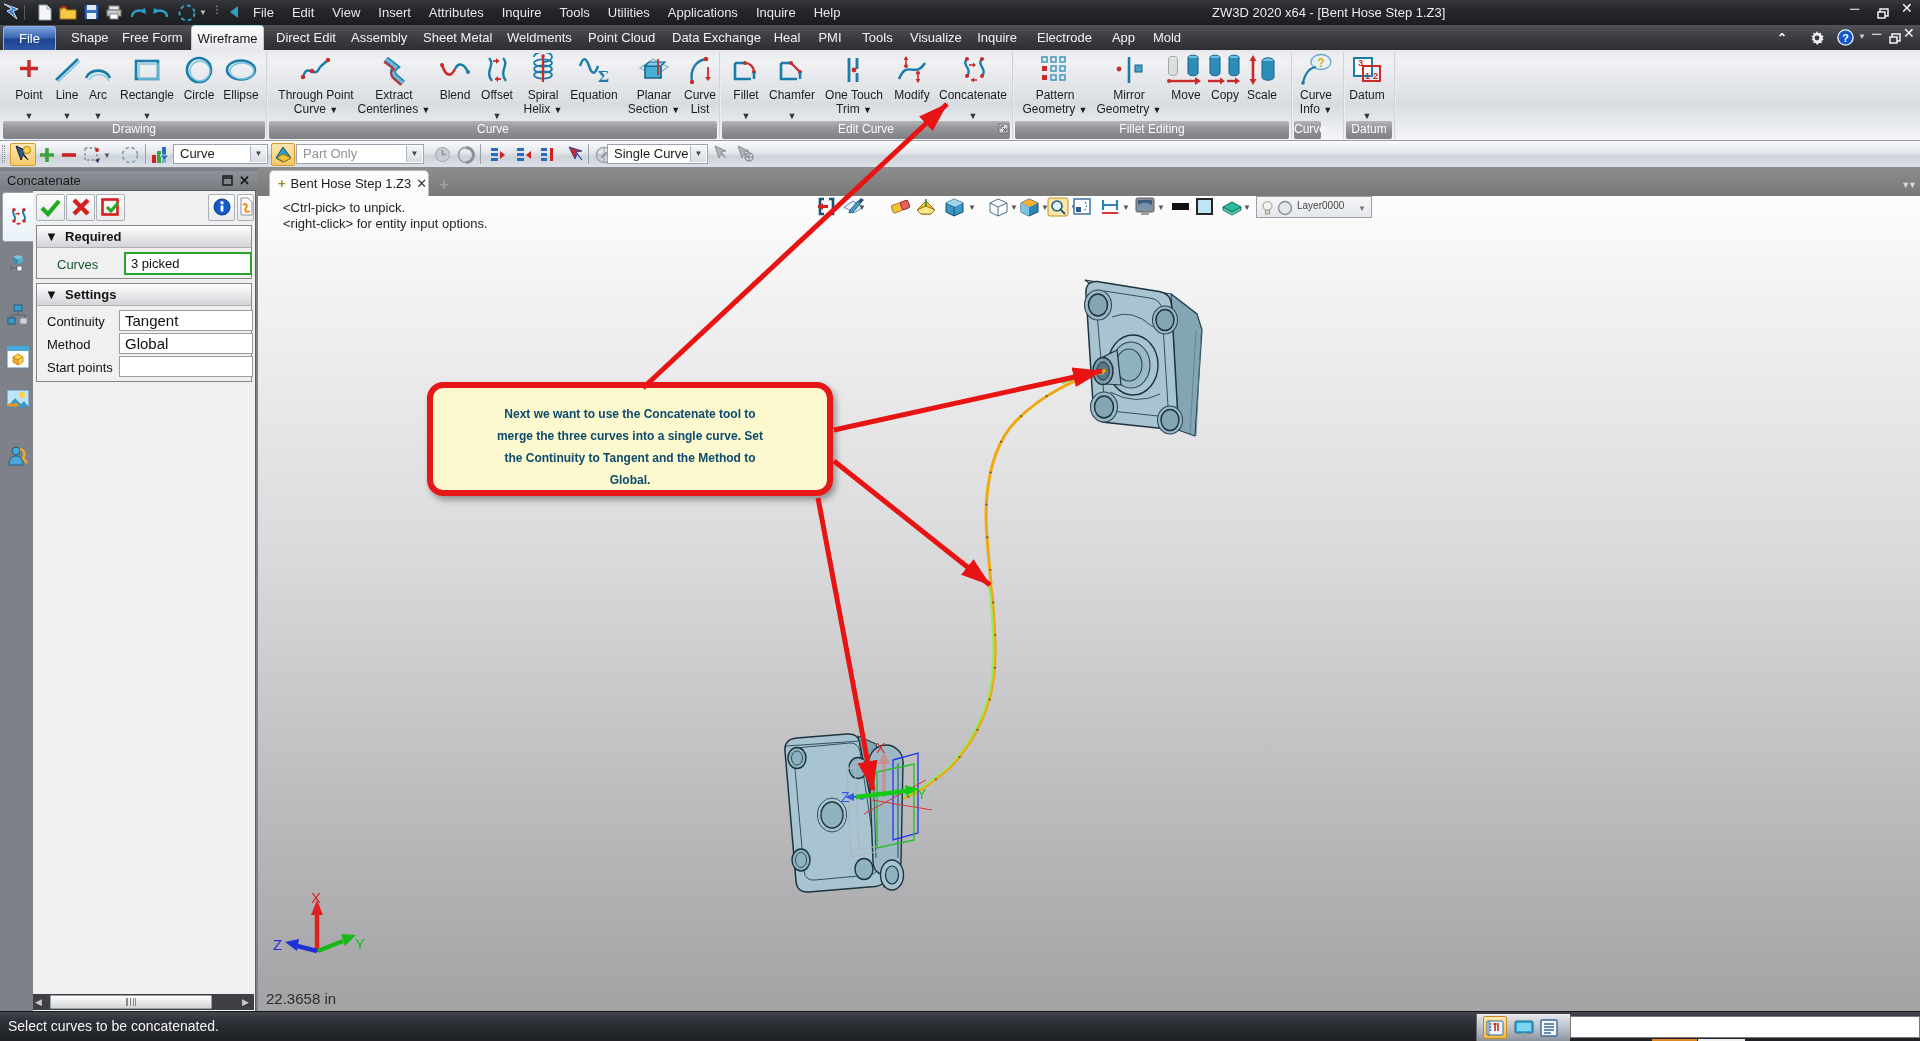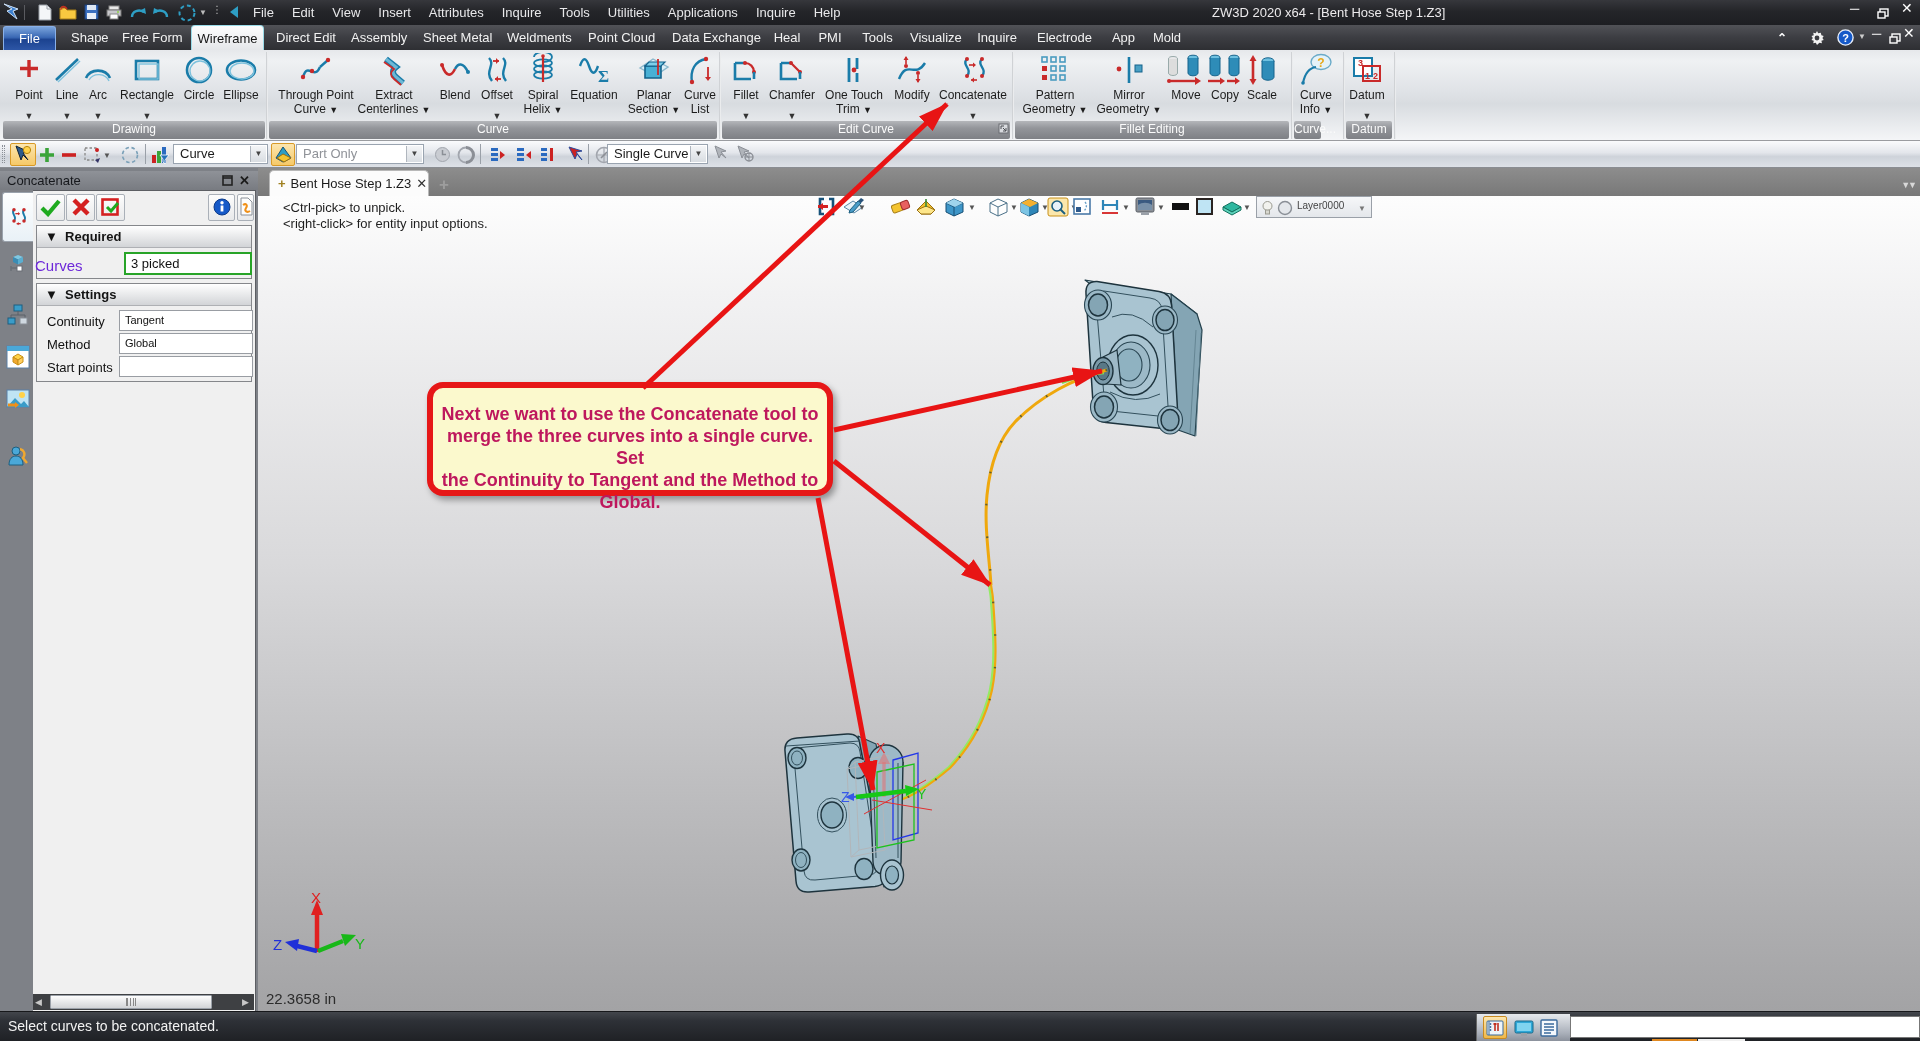--- a/index.html
+++ b/index.html
@@ -56,35 +56,35 @@
   background:linear-gradient(#8f9298,#787b81);color:#16181c;font-size:13px;line-height:19px;
   padding-left:7px;}
 #pstrip{position:absolute;left:2px;top:22px;width:31px;height:822px;background:#7e8187;}
 #pbody{position:absolute;left:33px;top:22px;width:223px;height:822px;background:#f0f0f0;
   border:1px solid #5c5e63;border-left:none;}
 .pbtn{position:absolute;top:24px;width:29px;height:27px;background:linear-gradient(#fdfdfd,#e8e9ea);
   border:1px solid #aab0b8;border-radius:2px;}
 .sect{position:absolute;left:3px;width:216px;border:1px solid #85878b;background:#f0f0f0;}
 .shead{height:22px;background:linear-gradient(#ffffff,#d2d4d7);border-bottom:1px solid #aeb0b4;
   font-size:13px;font-weight:bold;color:#131313;line-height:22px;padding-left:8px;}
-.sinput{position:absolute;background:#fff;border:1px solid #999da3;font-size:11px;
+.sinput{position:absolute;background:#fff;border:1px solid #999da3;font-size:15px;
   line-height:19px;padding-left:5px;color:#111;}
 
 #docktabs{position:absolute;left:258px;top:168px;width:1662px;height:28px;
   background:linear-gradient(#8d8d8d,#787878);}
 #doctab{position:absolute;left:11px;top:2px;width:160px;height:26px;background:#fcfcfc;
   border:1px solid #b8b8b8;border-bottom:none;border-radius:5px 5px 0 0;
   font-size:13px;color:#1c1c1c;line-height:25px;}
 #canvas{position:absolute;left:258px;top:196px;width:1662px;height:815px;
   background:linear-gradient(#fdfdfd 0%,#f2f2f3 12%,#d9d9db 45%,#b8b8ba 78%,#a3a3a5 100%);}
 .hint{position:absolute;left:25px;font-size:13px;color:#1e1e1e;}
 #callout{position:absolute;left:169px;top:186px;width:406px;height:114px;
   background:#fbf9cd;border:6px solid #e61717;border-radius:16px;
   box-shadow:3px 4px 6px rgba(0,0,0,0.35);
-  font-size:18px;font-weight:bold;color:#be185d;text-align:center;line-height:22px;
+  font-size:12px;font-weight:bold;color:#0c4a6e;text-align:center;line-height:22px;
   padding-top:15px;}
 
 #statusbar{position:absolute;left:0;top:1011px;width:1920px;height:30px;
   background:linear-gradient(#43464c 0%,#2e3137 30%,#1f2125 100%);
   border-top:1px solid #17181b;}
 #statusbar .msg{position:absolute;left:8px;top:6px;font-size:14px;color:#f2f2f2;}
 </style>
 </head>
 <body>
 <div id="root">
@@ -641,21 +641,21 @@
         </svg>
       <div class="pbtn" style="left:204px;top:3px;width:17px;"></div>
       <svg class="abs" style="left:206px;top:6px" width="14" height="20" viewBox="0 0 14 20">
           <path d="M2 1h7l4 4v13H2z" fill="#fdfdfd" stroke="#8a9098"></path>
           <path d="M4 8c3-2 5 0 3 3s1 5 4 3" stroke="#f09018" stroke-width="2" fill="none"></path>
         </svg>
 
       <div class="sect" style="top:34px;height:54px;">
         <div class="shead">▼&nbsp; Required</div>
       </div>
-      <div class="abs" style="left:2px;top:66px;font-size:15px;color:#6d28d9;">Curves</div>
+      <div class="abs" style="left:24px;top:66px;font-size:13px;color:#14532d;">Curves</div>
       <div class="abs" style="left:91px;top:61px;width:128px;height:23px;background:#fff;border:2px solid #28a428;font-size:13px;line-height:19px;padding-left:5px;color:#111;">3 picked</div>
 
       <div class="sect" style="top:92px;height:99px;">
         <div class="shead">▼&nbsp; Settings</div>
       </div>
       <div class="abs" style="left:14px;top:123px;font-size:13px;color:#111;">Continuity</div>
       <div class="sinput" style="left:86px;top:119px;width:134px;height:21px;">Tangent</div>
       <div class="abs" style="left:14px;top:146px;font-size:13px;color:#111;">Method</div>
       <div class="sinput" style="left:86px;top:142px;width:134px;height:21px;">Global</div>
       <div class="abs" style="left:14px;top:169px;font-size:13px;color:#111;">Start points</div>

